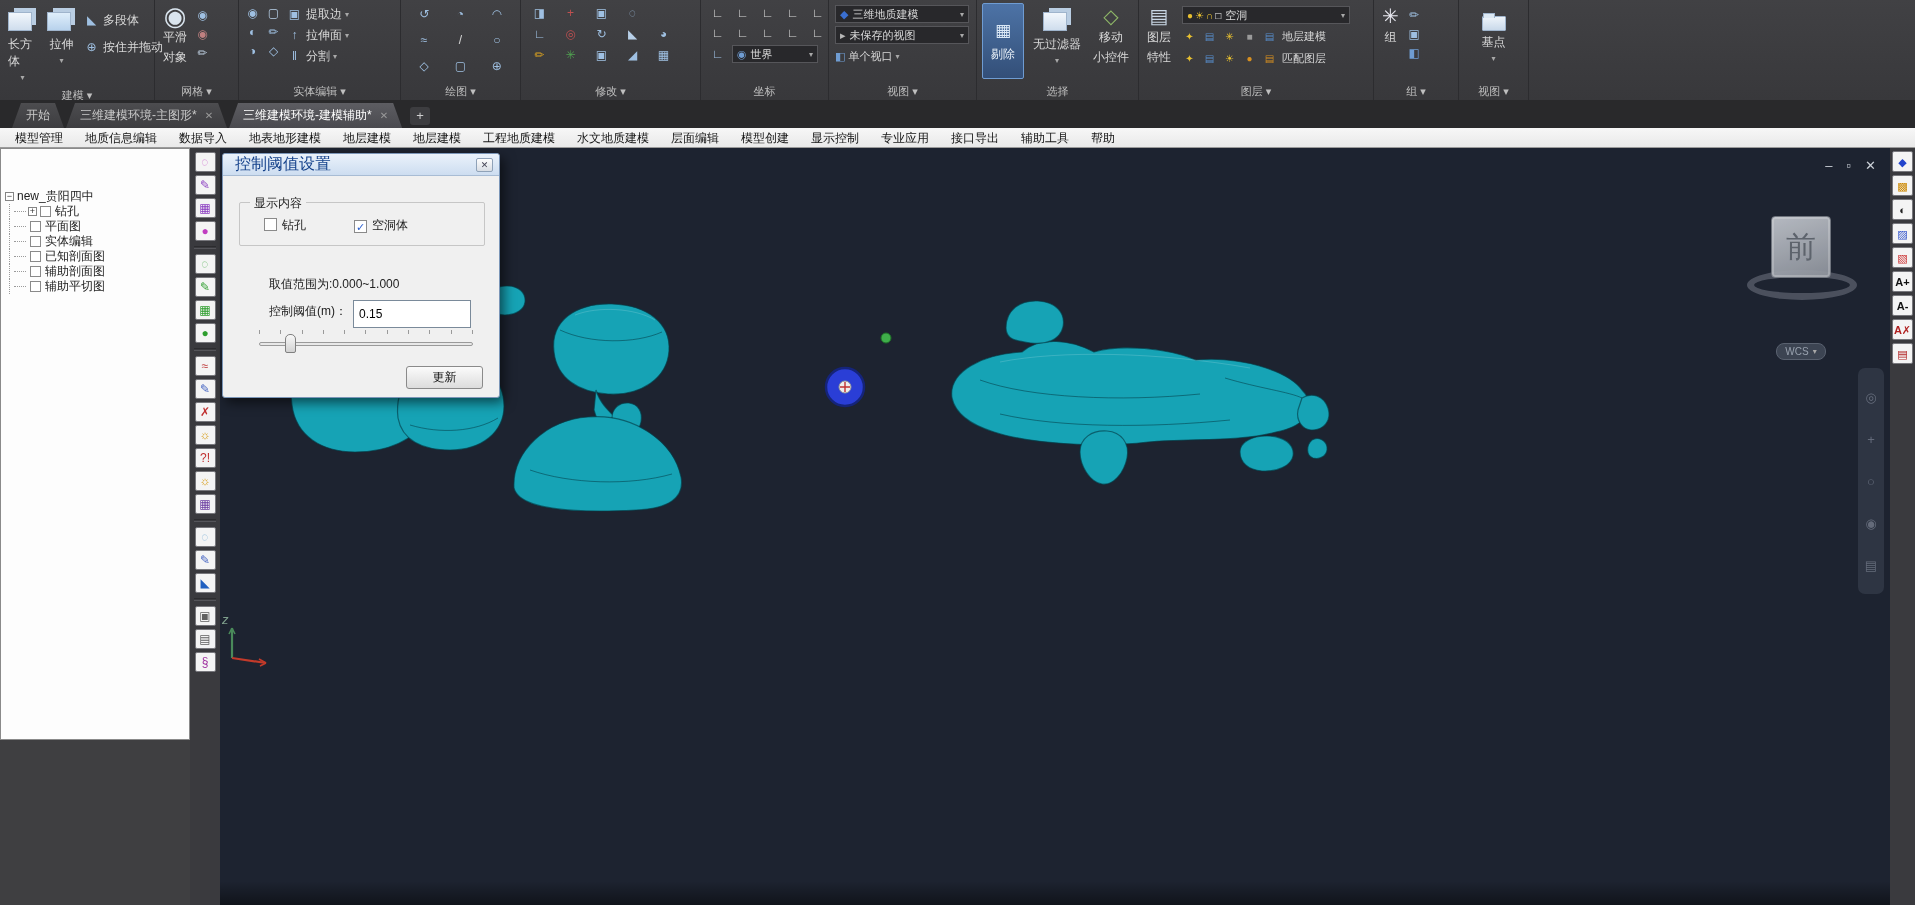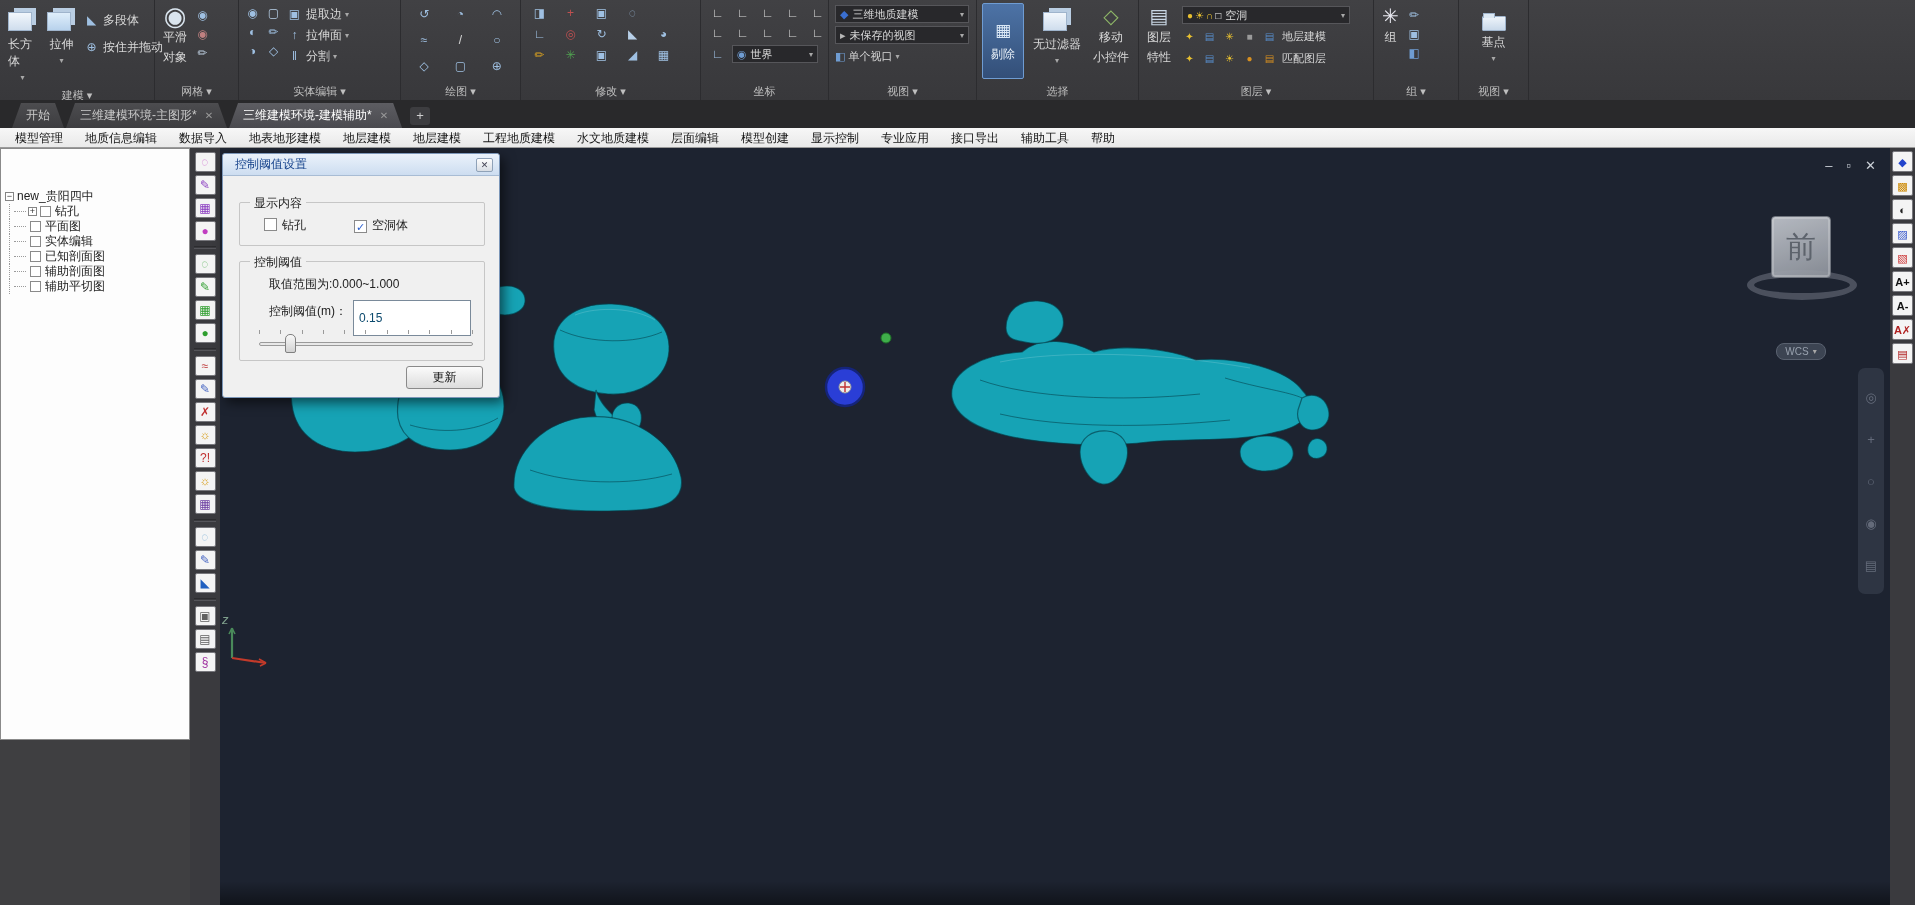--- a/index.html
+++ b/index.html
@@ -103,32 +103,32 @@
   #righttoolbar { position:absolute; left:1890px; top:148px; width:25px; height:757px; background:#3a3a3e;
                   display:flex; flex-direction:column; align-items:center; padding-top:3px; gap:3px; }
   #righttoolbar .strip-tile { width:21px; height:21px; font-weight:bold; font-size:11px; }
 
   
   #dialog { position:absolute; left:222px; top:153px; width:278px; height:245px;
             background:#f0f0f0; border:1px solid #7b96b8; border-radius:3px;
             box-shadow:4px 5px 12px rgba(0,0,0,.55); font-size:12px; color:#222; }
   #dlg-title { height:22px; background:linear-gradient(#eaf2fb,#cdddf0); border-bottom:1px solid #a8bcd4;
                border-radius:3px 3px 0 0; display:flex; align-items:center; padding:0 6px 0 12px; }
-  #dlg-title-text { color:var(--dialog-title,#15428b); font-size:12px; }
+  #dlg-title-text { color:var(--dialog-title,#15428b); font-size:16px; }
   #dlg-close { margin-left:auto; width:17px; height:14px; background:linear-gradient(#fdfdfd,#d8dde4);
                border:1px solid #8fa2b8; border-radius:2px; font-size:9px; line-height:12px;
                text-align:center; color:#445; }
   .groupbox { position:absolute; border:1px solid #c6c6c6; border-radius:2px; }
   .grouplabel { position:absolute; top:-8px; left:10px; background:#f0f0f0; padding:0 4px; color:#222; }
   .cb { width:13px; height:13px; background:#fff; border:1px solid #8a8a8a; display:inline-block;
         vertical-align:-2px; margin-right:5px; text-align:center; line-height:12px; font-size:11px;
         color:#2a5fd0; font-weight:bold; }
-  #dlg-input { position:absolute; left:130px; top:146px; width:118px; height:36px; background:#fff;
+  #dlg-input { position:absolute; left:130px; top:146px; width:118px; height:28px; background:#fff;
                border:1px solid #7a8a9a; font-size:12px; padding:8px 5px;
-               font-family:"Liberation Sans",sans-serif; color:#0c4a6e; }
+               font-family:"Liberation Sans",sans-serif; color:#000000; }
   #slider-ticks { position:absolute; left:36px; top:176px; width:214px; height:4px; display:flex;
                   justify-content:space-between; }
   #slider-ticks i { width:1px; height:4px; background:#9a9a9a; }
   #slider-track { position:absolute; left:36px; top:188px; width:214px; height:4px; background:#e8e8e8;
                   border:1px solid #9a9a9a; border-radius:2px; }
   #slider-thumb { position:absolute; left:62px; top:180px; width:11px; height:19px; background:linear-gradient(#f8f8f8,#d2d2d2);
                   border:1px solid #808080; border-radius:5px 5px 2px 2px; }
   #dlg-update { position:absolute; left:183px; top:212px; width:77px; height:23px;
                 background:linear-gradient(#fbfbfb,#dcdcdc); border:1px solid #8a8a8a; border-radius:3px;
                 font-size:12px; color:#111; text-align:center; line-height:21px; }
@@ -602,23 +602,20 @@
     <div class="groupbox" style="left:16px;top:48px;width:246px;height:44px">
       <span class="grouplabel">显示内容</span>
       <div style="position:absolute;left:24px;top:14px">
         <span class="cb" id="cb-drill"></span><span>钻孔</span>
       </div>
       <div style="position:absolute;left:114px;top:14px">
         <span class="cb" id="cb-cavity">✓</span><span>空洞体</span>
       </div>
     </div>
 
-    <div class="groupbox" style="left:16px;top:107px;width:246px;height:100px">
-      <span class="grouplabel">控制阈值</span>
-    </div>
     <div style="position:absolute;left:46px;top:122px">取值范围为:0.000~1.000</div>
     <div style="position:absolute;left:46px;top:149px">控制阈值(m)：</div>
     <input id="dlg-input" value="0.15" style="">
     <div id="slider-ticks">
         <i></i>
         <i></i>
         <i></i>
         <i></i>
         <i></i>
         <i></i>

